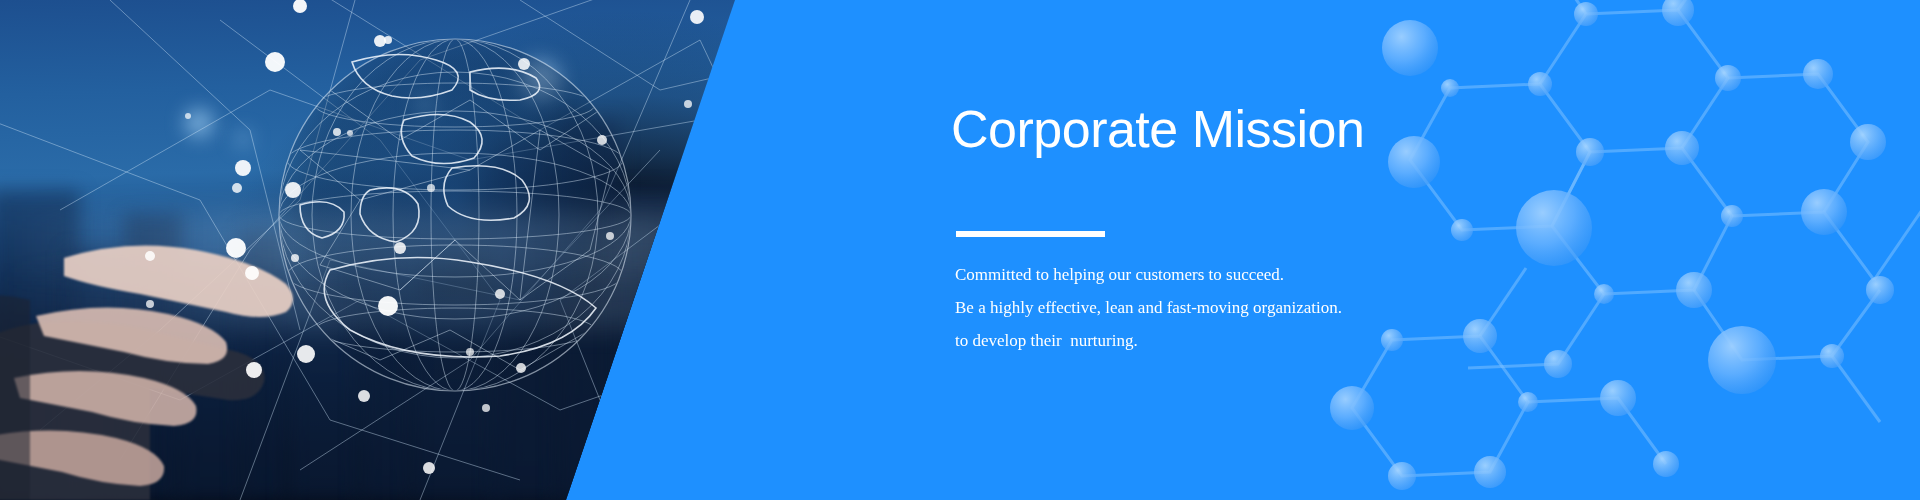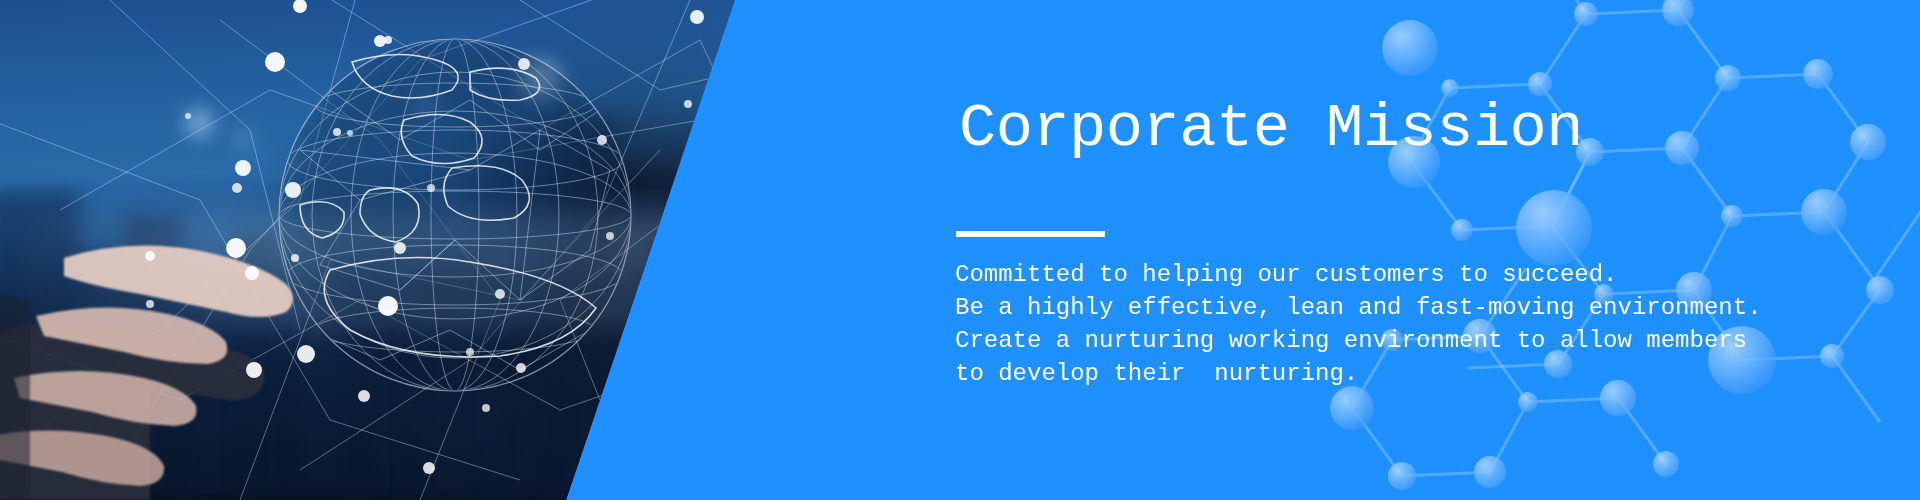--- a/index.html
+++ b/index.html
@@ -78,47 +78,47 @@
 
   
   .content {
     position:absolute;
     left:947px; top:0;
     width:820px; height:500px;
     z-index:6;
   }
   .title {
     position:absolute;
-    left:12px; top:96px;
+    left:4px; top:96px;
     color:#ffffff;
-    font-size:62px;
+    font-size:52px;
     line-height:66px;
     font-weight:400;
     letter-spacing:-0.5px;
     white-space:nowrap;
-    font-family:Liberation Mono, monospace;
+    font-family:Liberation Sans, sans-serif;
   }
   .divider {
     position:absolute;
     left:9px; top:231px;
     width:149px; height:6px;
     background:#ffffff;
   }
   .lines {
     position:absolute;
     left:8px; top:258px;
     width:800px;
   }
   .line {
     color:#ffffff;
-    font-size:24px;
+    font-size:17px;
     line-height:33px;
     font-weight:400;
     white-space:pre;
-    font-family:Liberation Mono, monospace;
+    font-family:Liberation Serif, serif;
   }
 </style>
 </head>
 <body>
 
 <div class="banner">
 
   <div class="blue-panel"></div>
 
   <svg class="molecule-deco" viewBox="0 0 640 560" xmlns="http://www.w3.org/2000/svg">
@@ -316,19 +316,18 @@
         <circle cx="470" cy="352" r="4" fill-opacity="0.7"></circle>
       </g>
     </svg>
   </div>
 
   <div class="content">
     <div class="title">Corporate Mission</div>
     <div class="divider"></div>
     <div class="lines">
       <div class="line">Committed to helping our customers to succeed.</div>
-      <div class="line">Be a highly effective, lean and fast-moving environment.</div>
-      <div class="line">Create a nurturing working environment to allow members</div>
+      <div class="line">Be a highly effective, lean and fast-moving organization.</div>
       <div class="line">to develop their  nurturing.</div>
     </div>
   </div>
 
 </div>
 
 </body></html>

